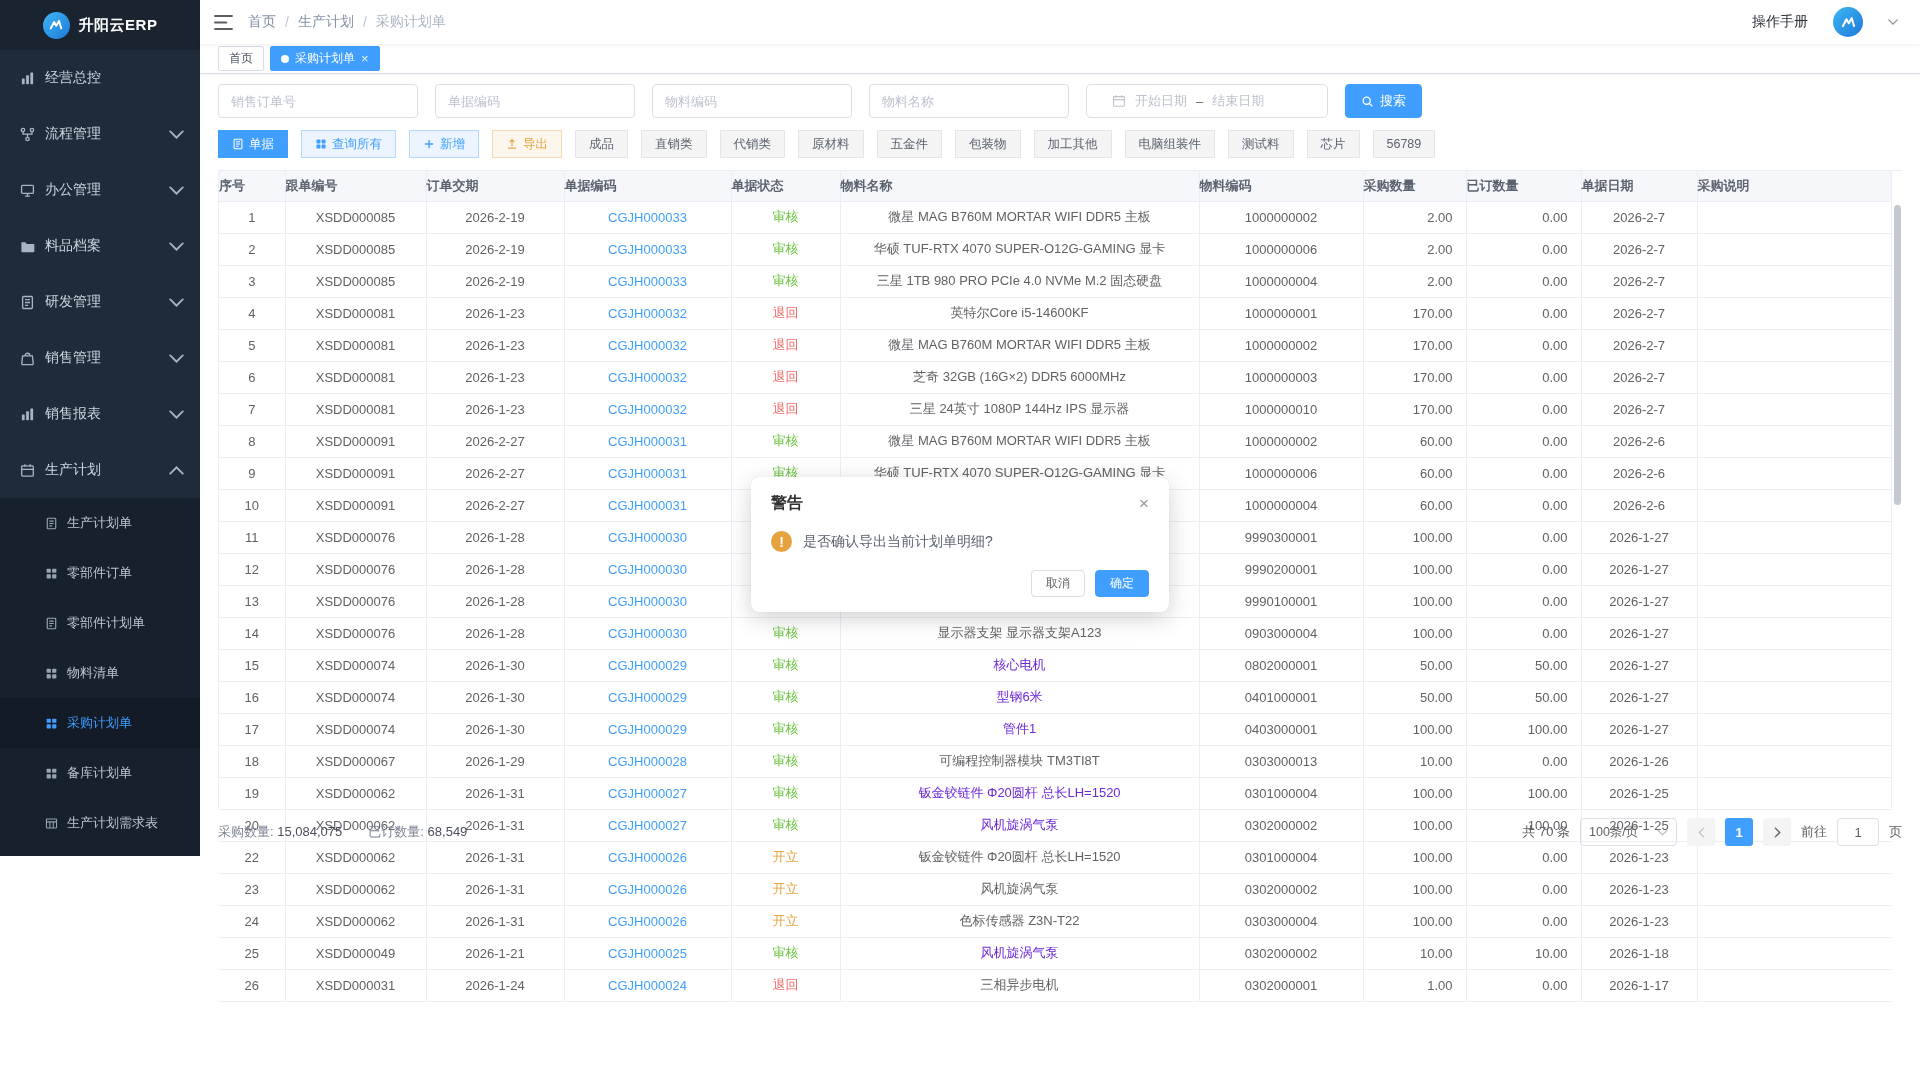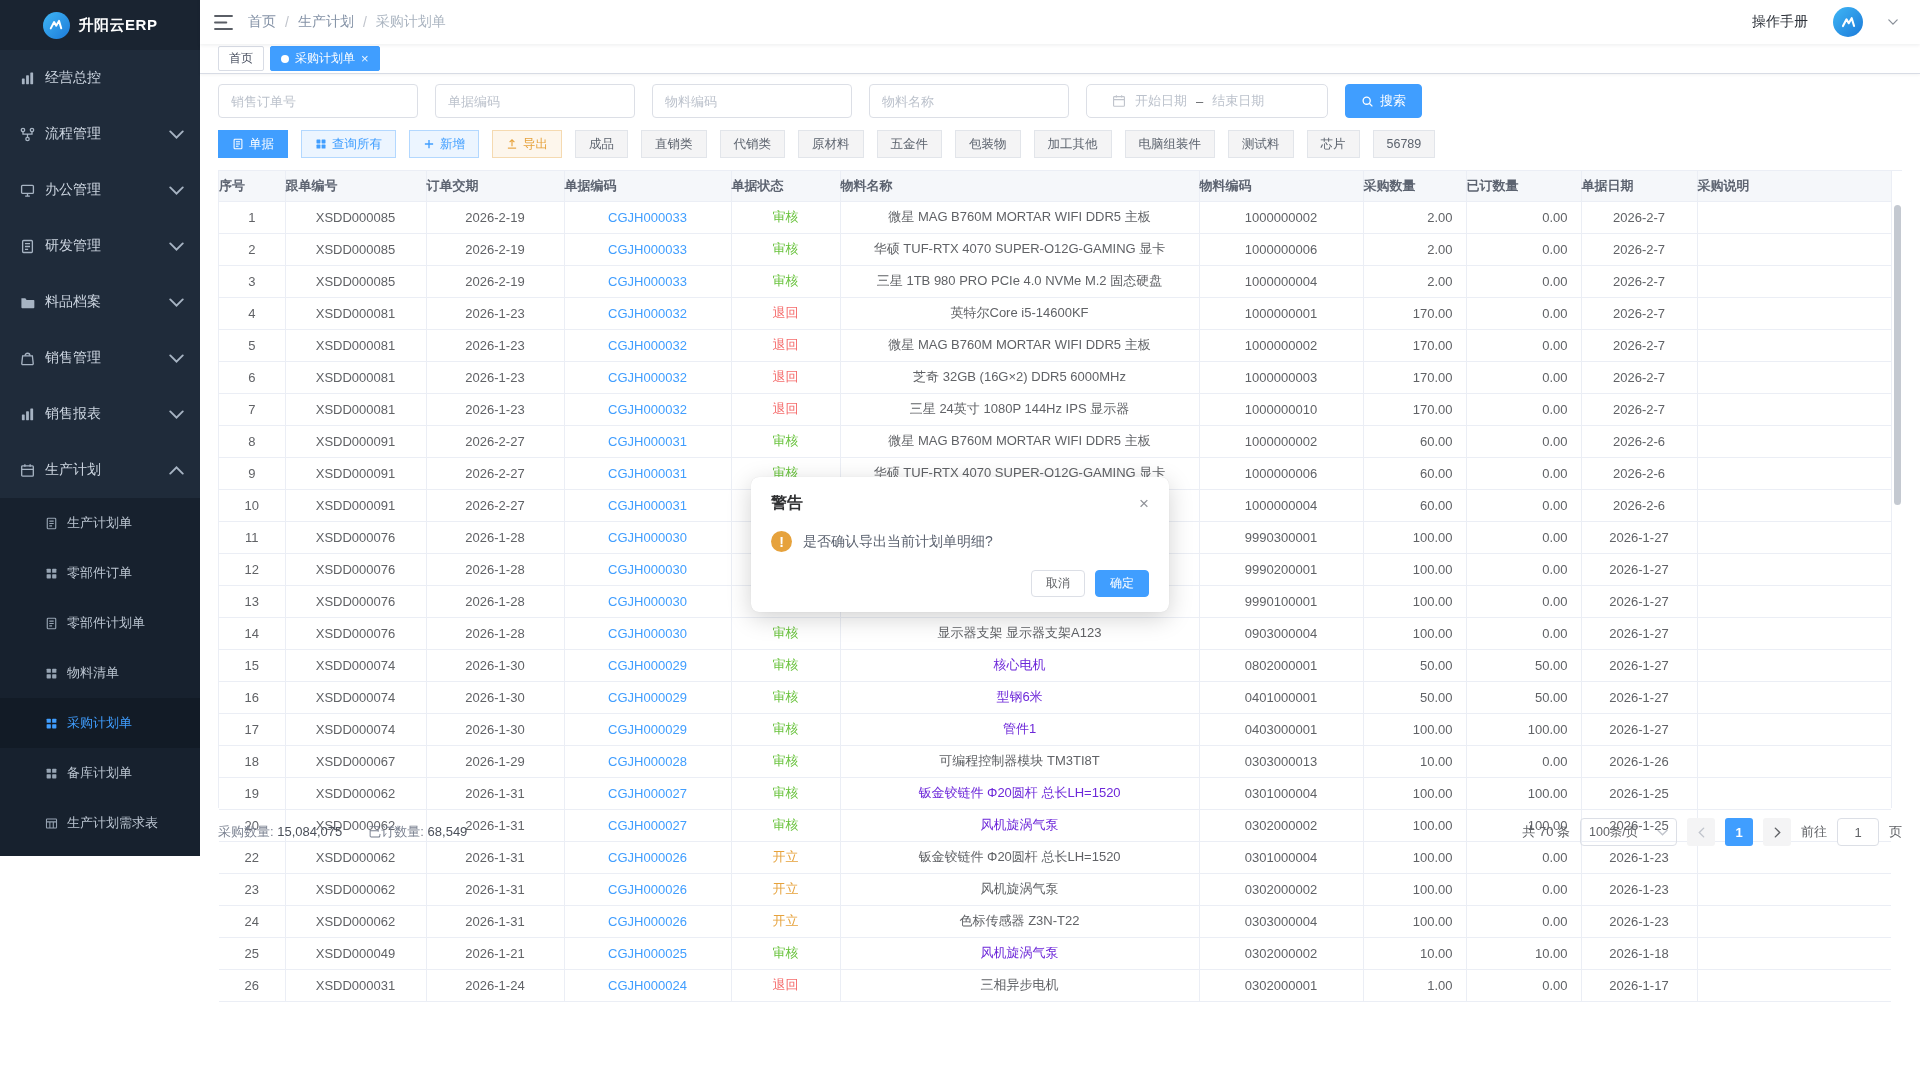--- a/index.html
+++ b/index.html
@@ -174,39 +174,39 @@
           </span>
           <span class="side-label">办公管理</span>
           <span class="chev icon">
             <svg viewBox="0 0 12 7" fill="none" stroke="currentColor" stroke-width="1.5" stroke-linecap="round">
               <path d="M1 1l5 5 5-5"></path>
             </svg>
           </span>
         </div>
         <div class="side-item">
           <span class="icon">
+            <svg viewBox="0 0 16 16" fill="currentColor">
+              <path d="M1.5 3.5h4.2l1.4 1.8h7.4a.8.8 0 01.8.8v7a.9.9 0 01-.9.9H2.4a.9.9 0 01-.9-.9z"></path>
+            </svg>
+          </span>
+          <span class="side-label">料品档案</span>
+          <span class="chev icon">
+            <svg viewBox="0 0 12 7" fill="none" stroke="currentColor" stroke-width="1.5" stroke-linecap="round">
+              <path d="M1 1l5 5 5-5"></path>
+            </svg>
+          </span>
+        </div>
+        <div class="side-item">
+          <span class="icon">
             <svg viewBox="0 0 16 16" fill="none" stroke="currentColor" stroke-width="1.4">
               <rect x="2.8" y="1.6" width="10.4" height="12.8" rx="1"></rect>
               <path d="M5.3 5h5.4M5.3 8h5.4M5.3 11h3.4"></path>
             </svg>
           </span>
           <span class="side-label">研发管理</span>
-          <span class="chev icon">
-            <svg viewBox="0 0 12 7" fill="none" stroke="currentColor" stroke-width="1.5" stroke-linecap="round">
-              <path d="M1 1l5 5 5-5"></path>
-            </svg>
-          </span>
-        </div>
-        <div class="side-item">
-          <span class="icon">
-            <svg viewBox="0 0 16 16" fill="currentColor">
-              <path d="M1.5 3.5h4.2l1.4 1.8h7.4a.8.8 0 01.8.8v7a.9.9 0 01-.9.9H2.4a.9.9 0 01-.9-.9z"></path>
-            </svg>
-          </span>
-          <span class="side-label">料品档案</span>
           <span class="chev icon">
             <svg viewBox="0 0 12 7" fill="none" stroke="currentColor" stroke-width="1.5" stroke-linecap="round">
               <path d="M1 1l5 5 5-5"></path>
             </svg>
           </span>
         </div>
         <div class="side-item">
           <span class="icon">
             <svg viewBox="0 0 16 16" fill="none" stroke="currentColor" stroke-width="1.4">
               <path d="M2.8 5.2h10.4l.9 8.2a1 1 0 01-1 1.1H2.9a1 1 0 01-1-1.1z"></path>

